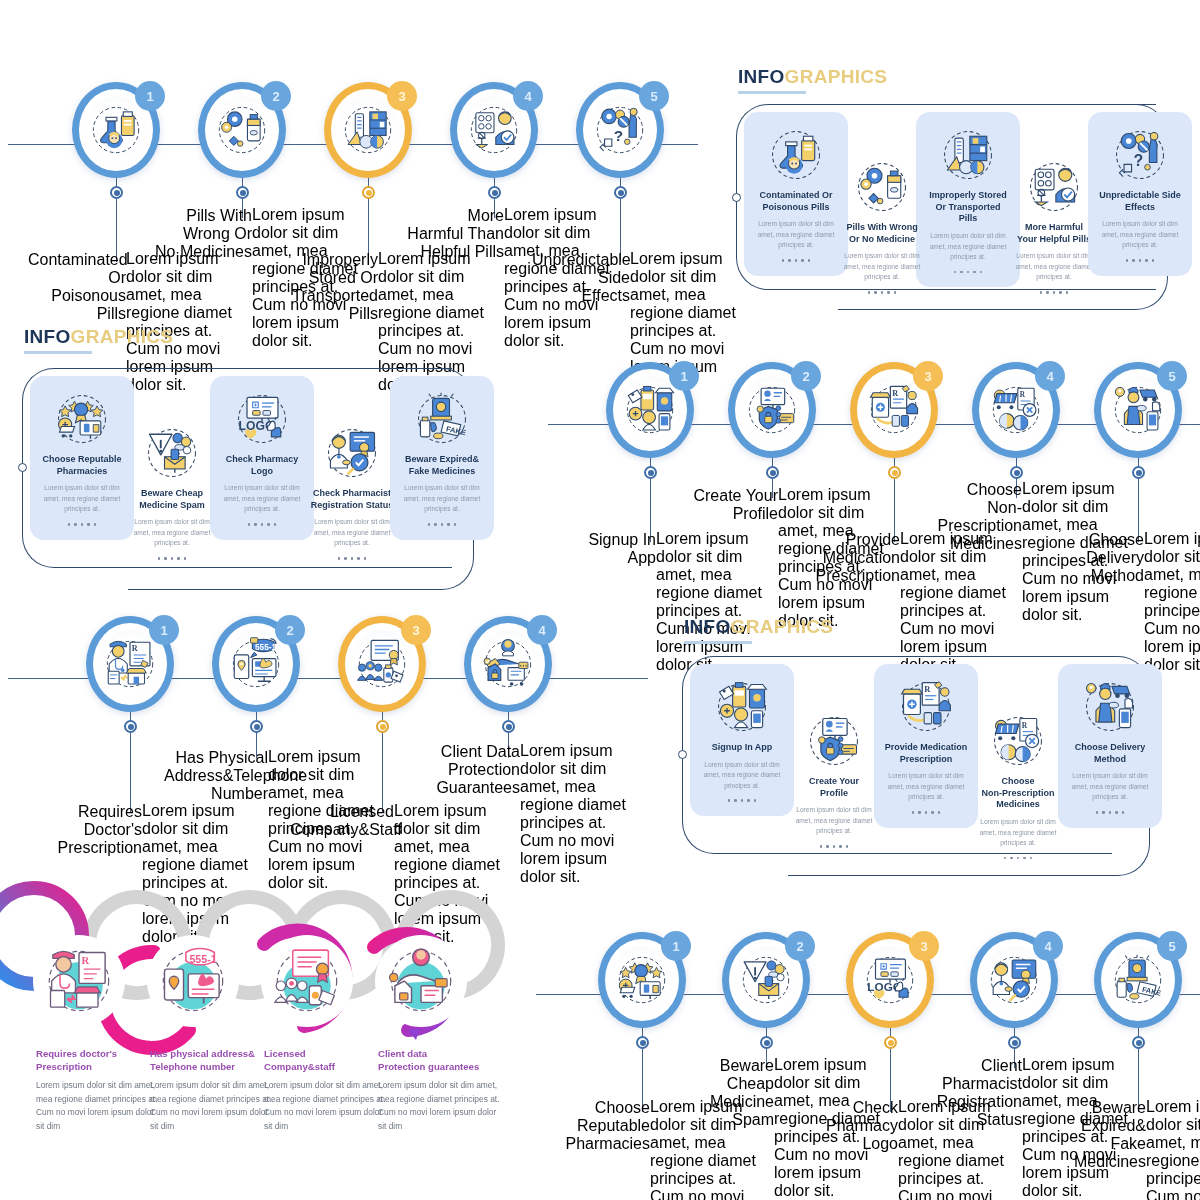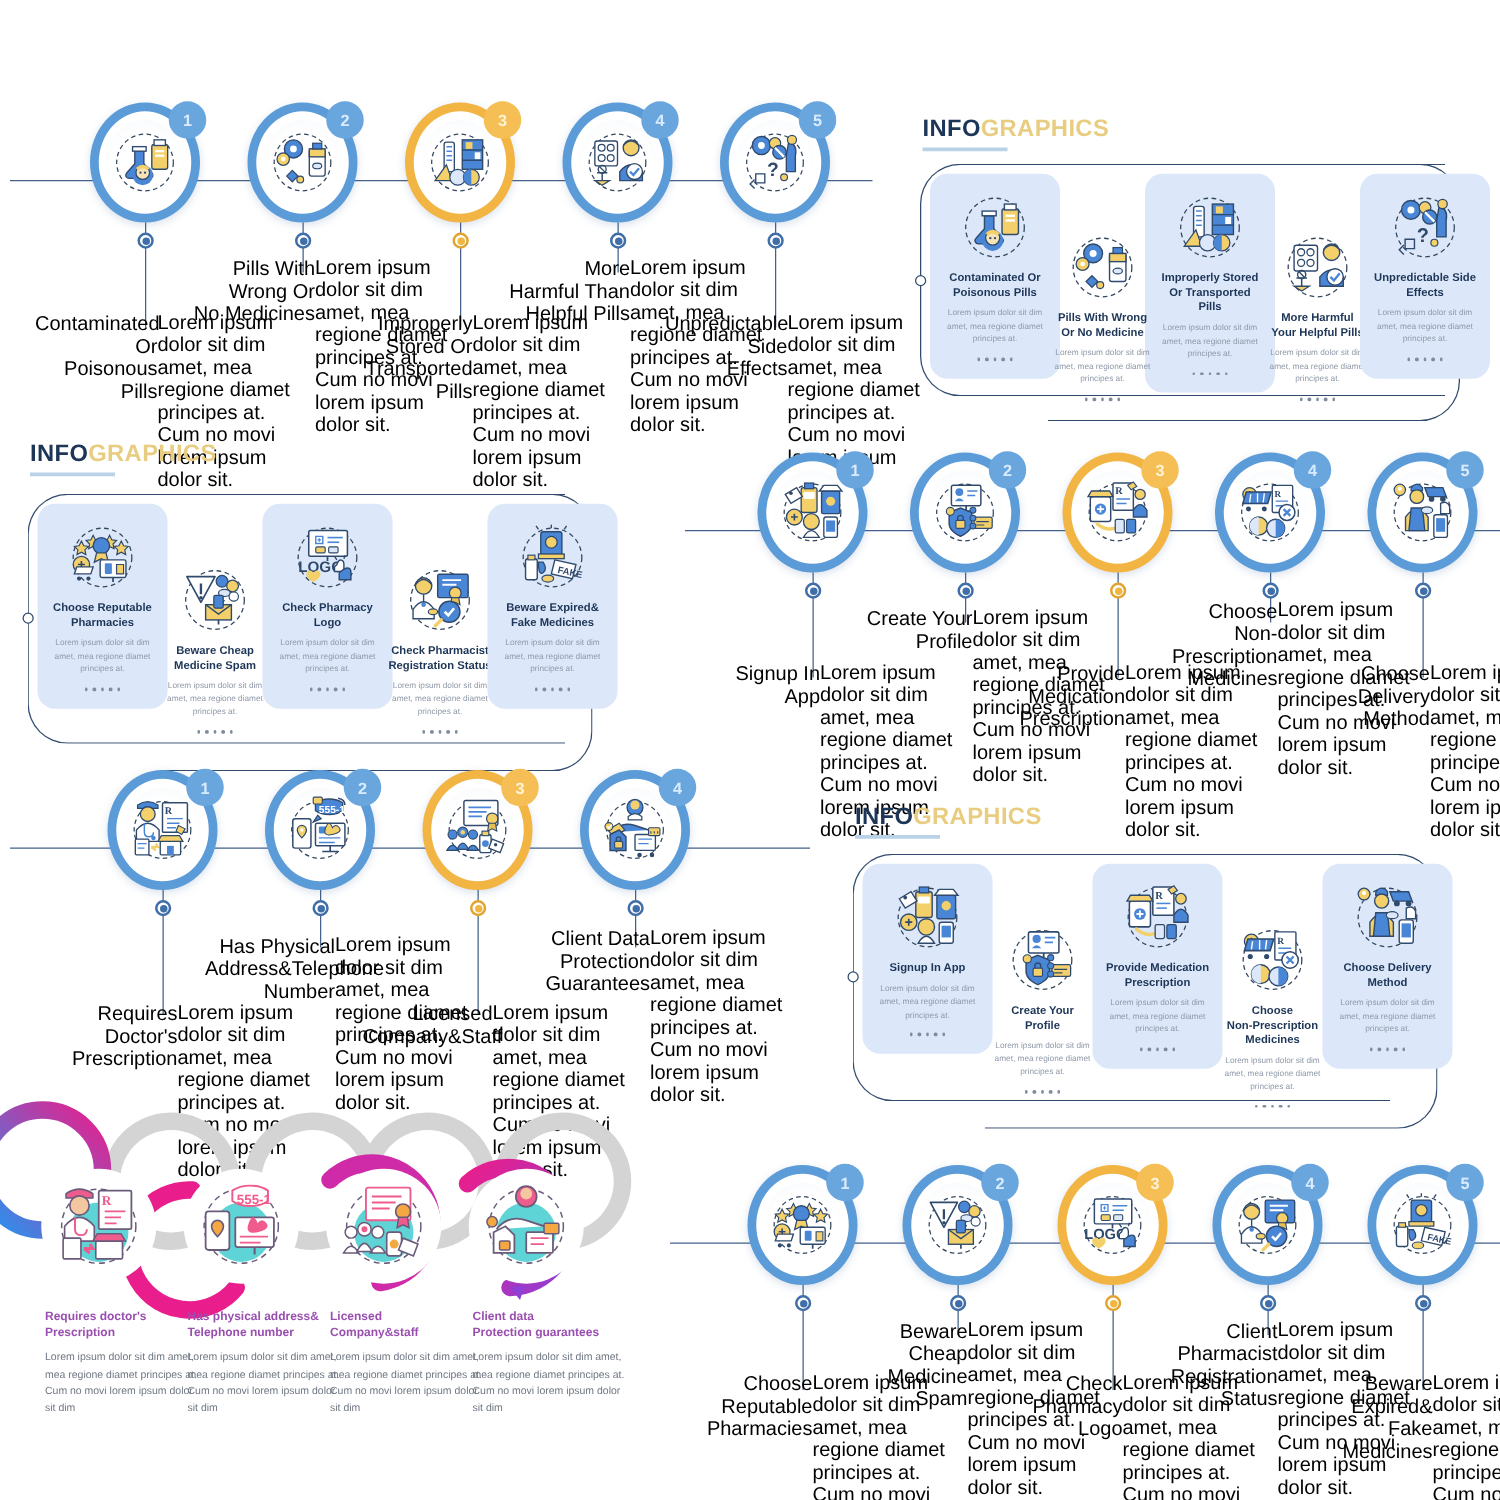--- a/index.html
+++ b/index.html
@@ -52,21 +52,21 @@
     background: #fff; border: 2px solid #3f6ea8;
     display: flex; align-items: center; justify-content: center;
   }
   .dot i { width: 6px; height: 6px; border-radius: 50%; background: #3f6ea8; display: block; }
   .dot.accent { border-color: #e2a430; }
   .dot.accent i { background: #f0b63f; }
   .cap-row { display: flex; align-items: flex-start; }
   .cap-row .t { flex: 0 0 auto; padding-top: 1px; }
 
   
-  .cards { position: absolute; margin-top: 27px; }
+  .cards { position: absolute; }
   .bracket {
     position: absolute; border: 1.4px solid #2f4a6d;
     border-radius: 32px; background: transparent;
   }
   .endcap {
     position: absolute; width: 9px; height: 9px; border-radius: 50%;
     border: 1.3px solid #2f4a6d; background: #fff;
   }
   .card {
     position: absolute; width: 104px;

